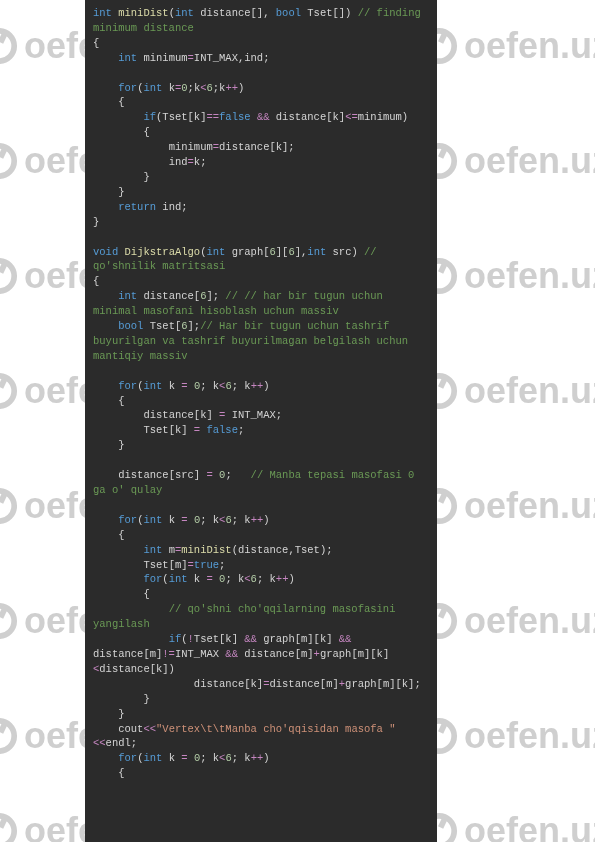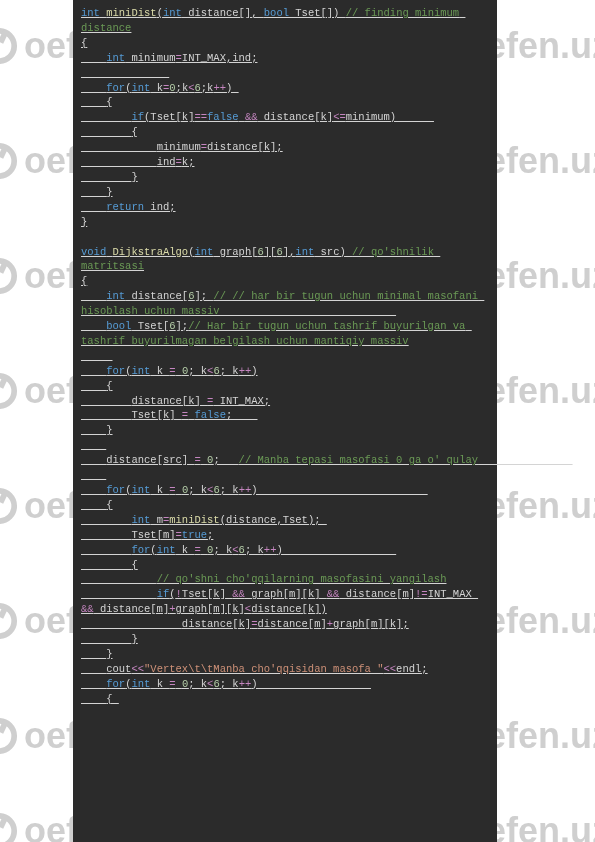--- a/index.html
+++ b/index.html
@@ -30,35 +30,34 @@
     display: flex;
     align-items: center;
   }
   .wm svg {
     width: 38px;
     height: 38px;
     margin-right: 6px;
   }
   .code-box {
     position: absolute;
-    left: 73px;
+    left: 85px;
     top: 0;
-    width: 424px;
+    width: 352px;
     height: 842px;
     background: #2b2b2b;
     font-family: "Consolas", "Courier New", monospace;
     font-size: 10.5px;
     line-height: 14.9px;
     color: #d4d4d4;
     padding: 6px 8px 6px 8px;
     box-sizing: border-box;
     white-space: pre-wrap;
     word-break: break-word;
     z-index: 1;
-    text-decoration: underline;
   }
   .k  { color: #569cd6; }
   .fn { color: #dcdcaa; }
   .p  { color: #c586c0; }
   .n  { color: #b5cea8; }
   .b  { color: #569cd6; }
   .s  { color: #ce9178; }
   .c  { color: #6a9955; }
   .w  { color: #d4d4d4; }
 </style>

